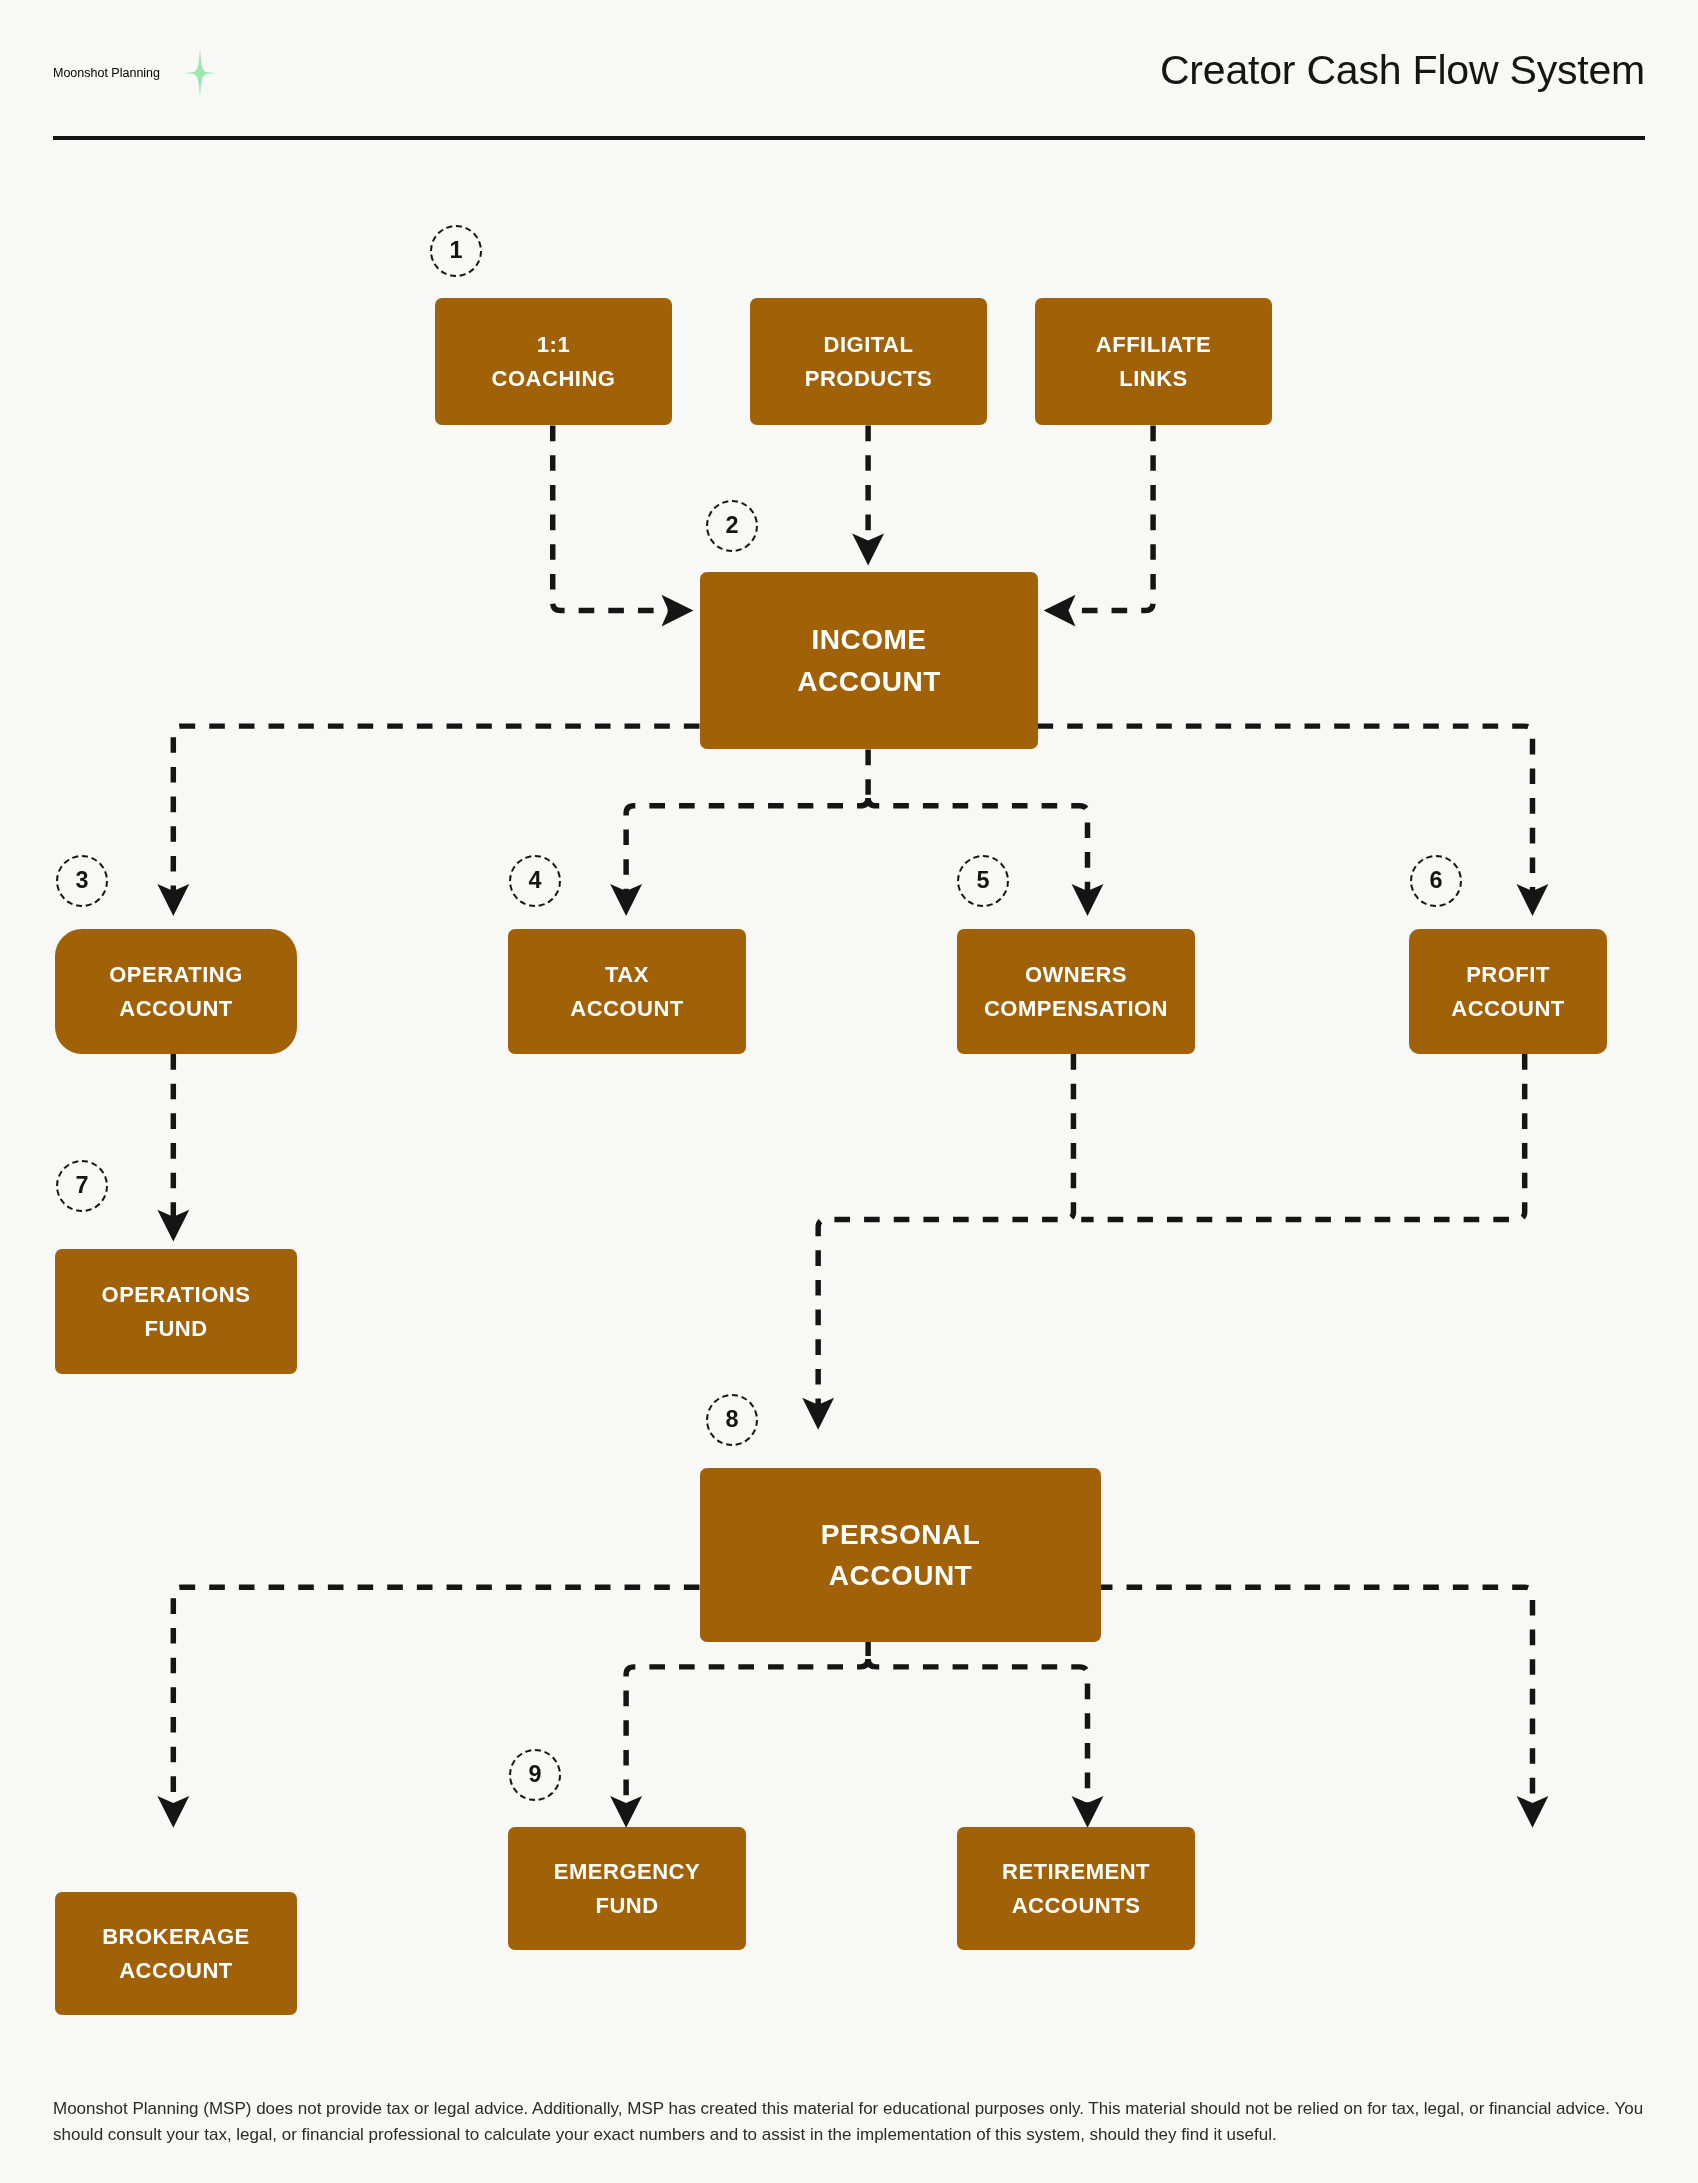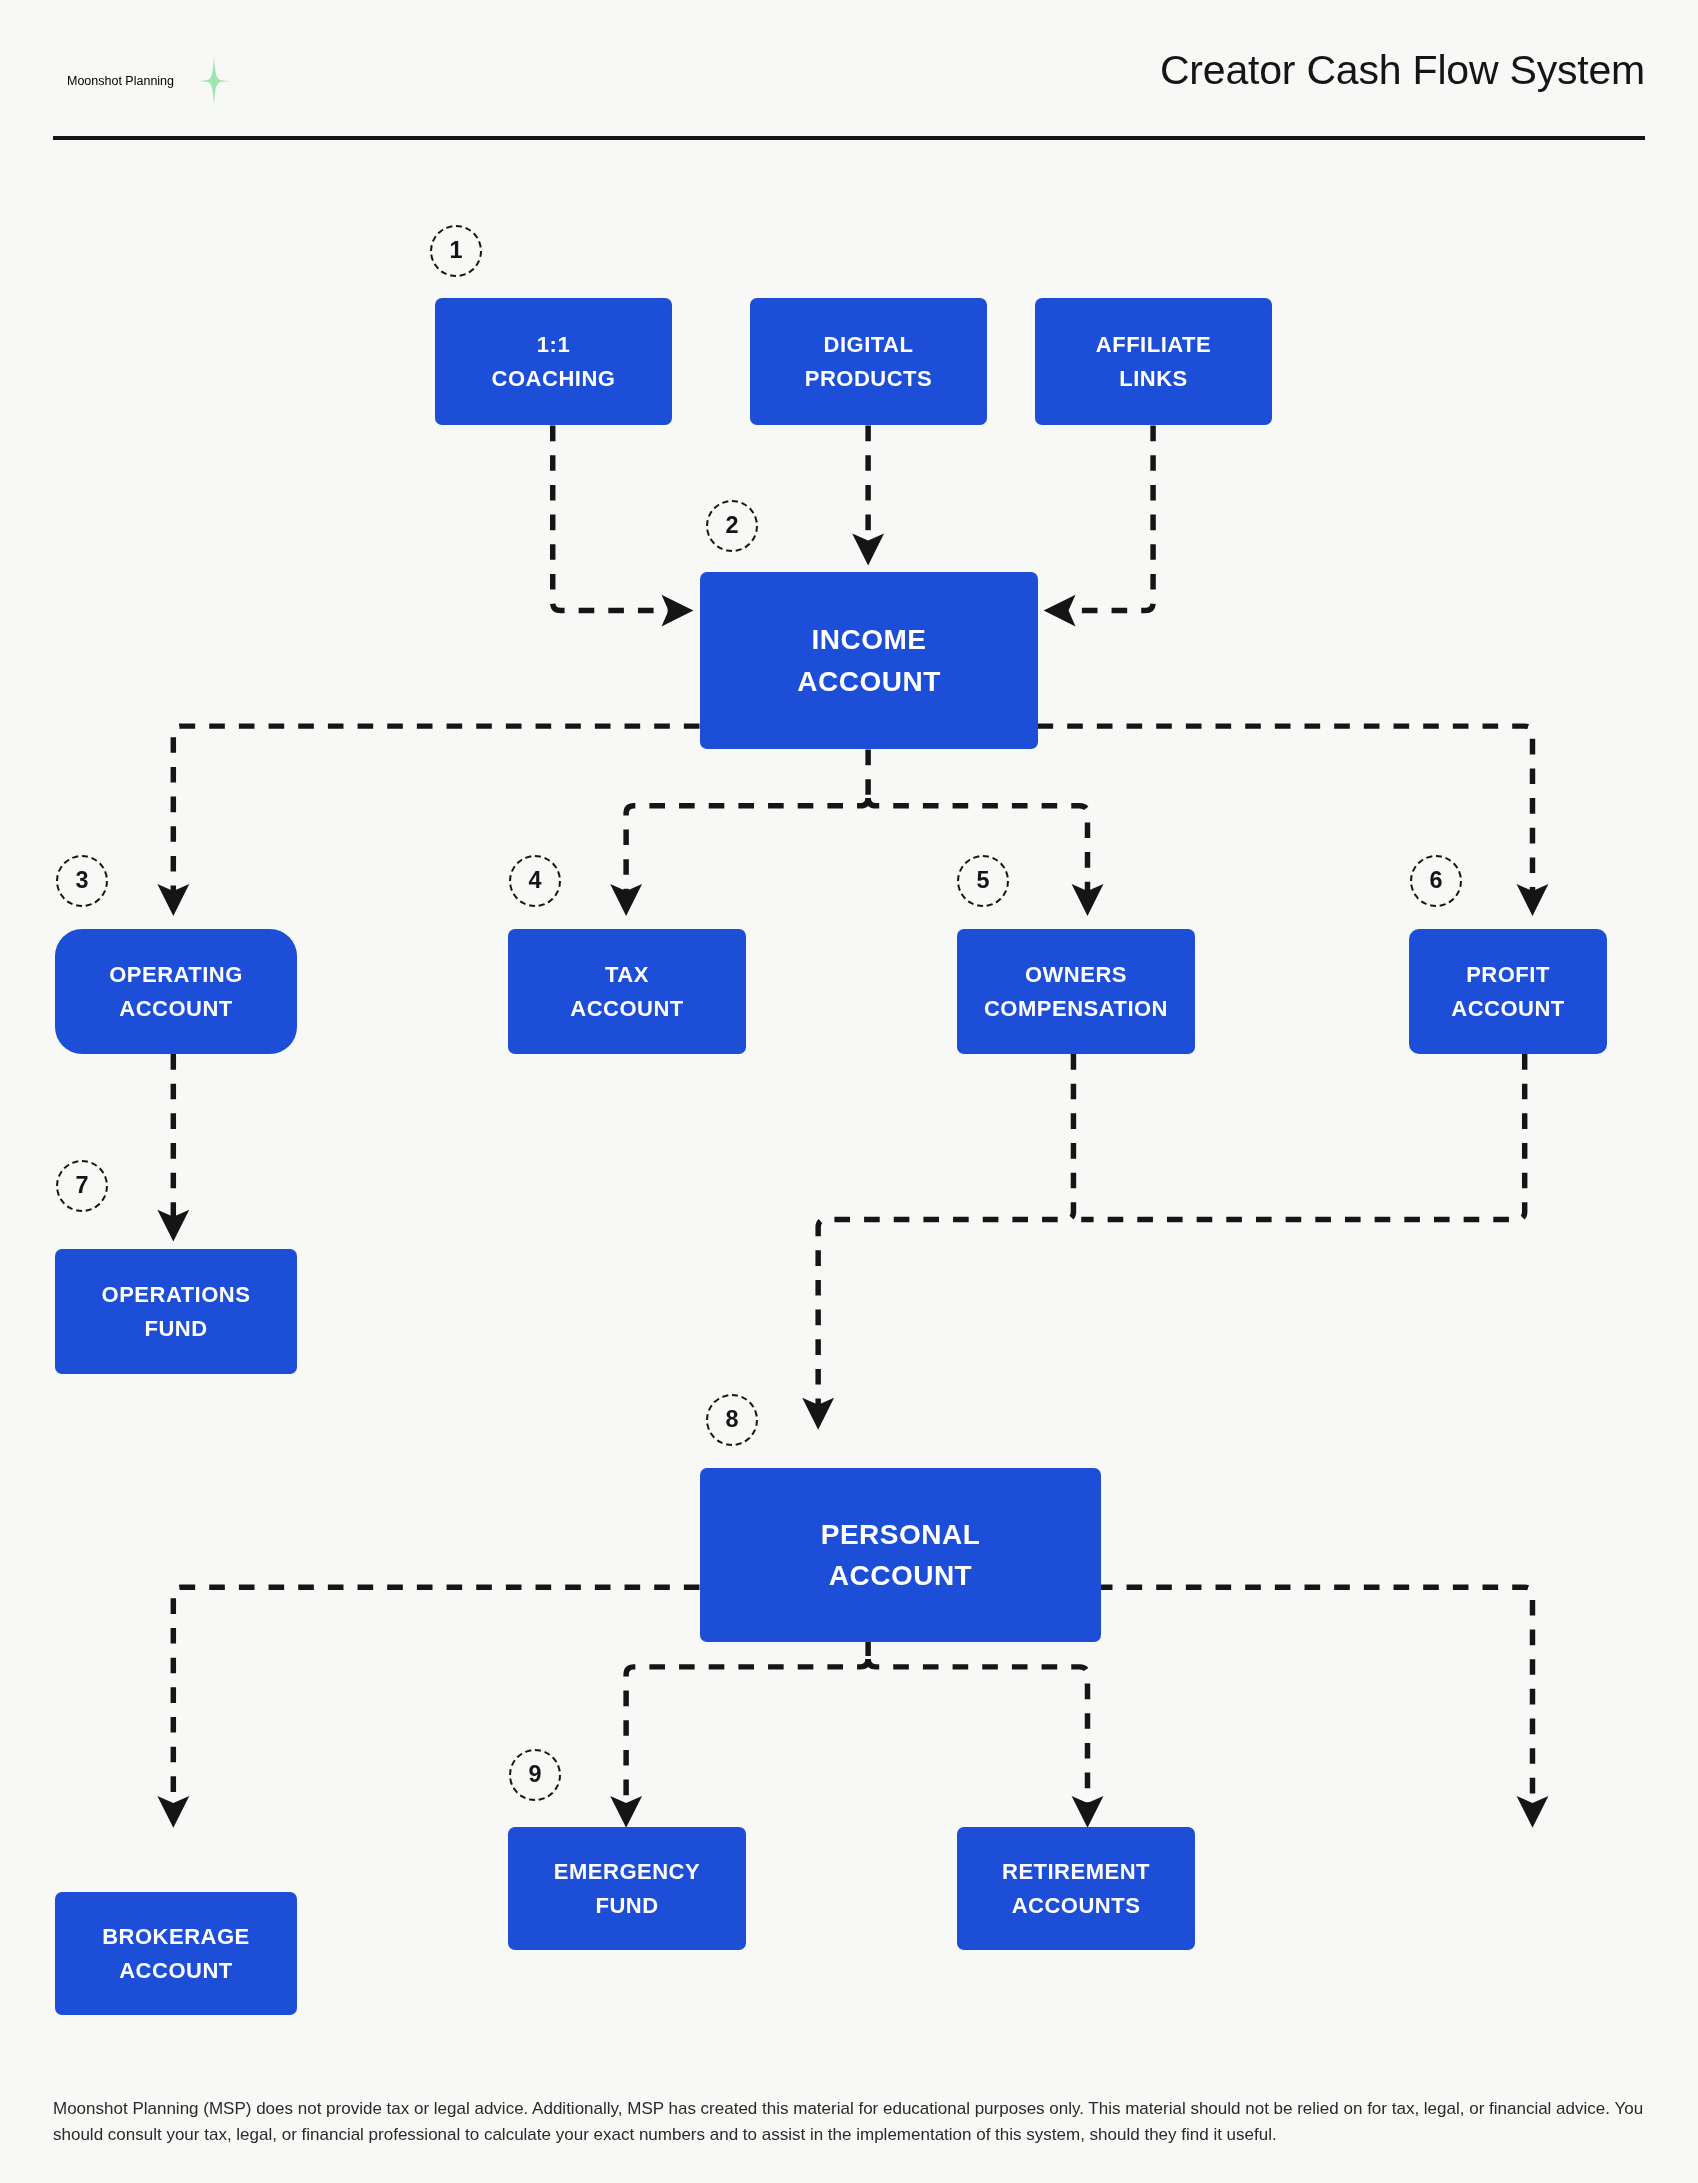--- a/index.html
+++ b/index.html
@@ -19,25 +19,24 @@
   #header {
     position: absolute;
     left: 53px;
     top: 47px;
     width: 1592px;
     height: 94px;
   }
   #brand-wrap {
     position: absolute;
     left: 0;
-    top: 8px;
+    top: 0;
     display: flex;
     align-items: center;
     gap: 14px;
-    margin-left: 14px;
   }
   #sparkle-icon {
     display: block;
     width: 52px;
     height: 52px;
   }
   #system-title {
     position: absolute;
     right: 0;
     top: 0;
@@ -69,21 +68,21 @@
     left: 0;
     top: 0;
     width: 1698px;
     height: 2183px;
     pointer-events: none;
   }
 
   
   .node {
     position: absolute;
-    background: #1d4ed8;
+    background: #a16207;
     border-radius: 7px;
     color: #ffffff;
     display: flex;
     align-items: center;
     justify-content: center;
     text-align: center;
     box-sizing: border-box;
     padding: 3.1px 11px;
   }
   .node .label {

